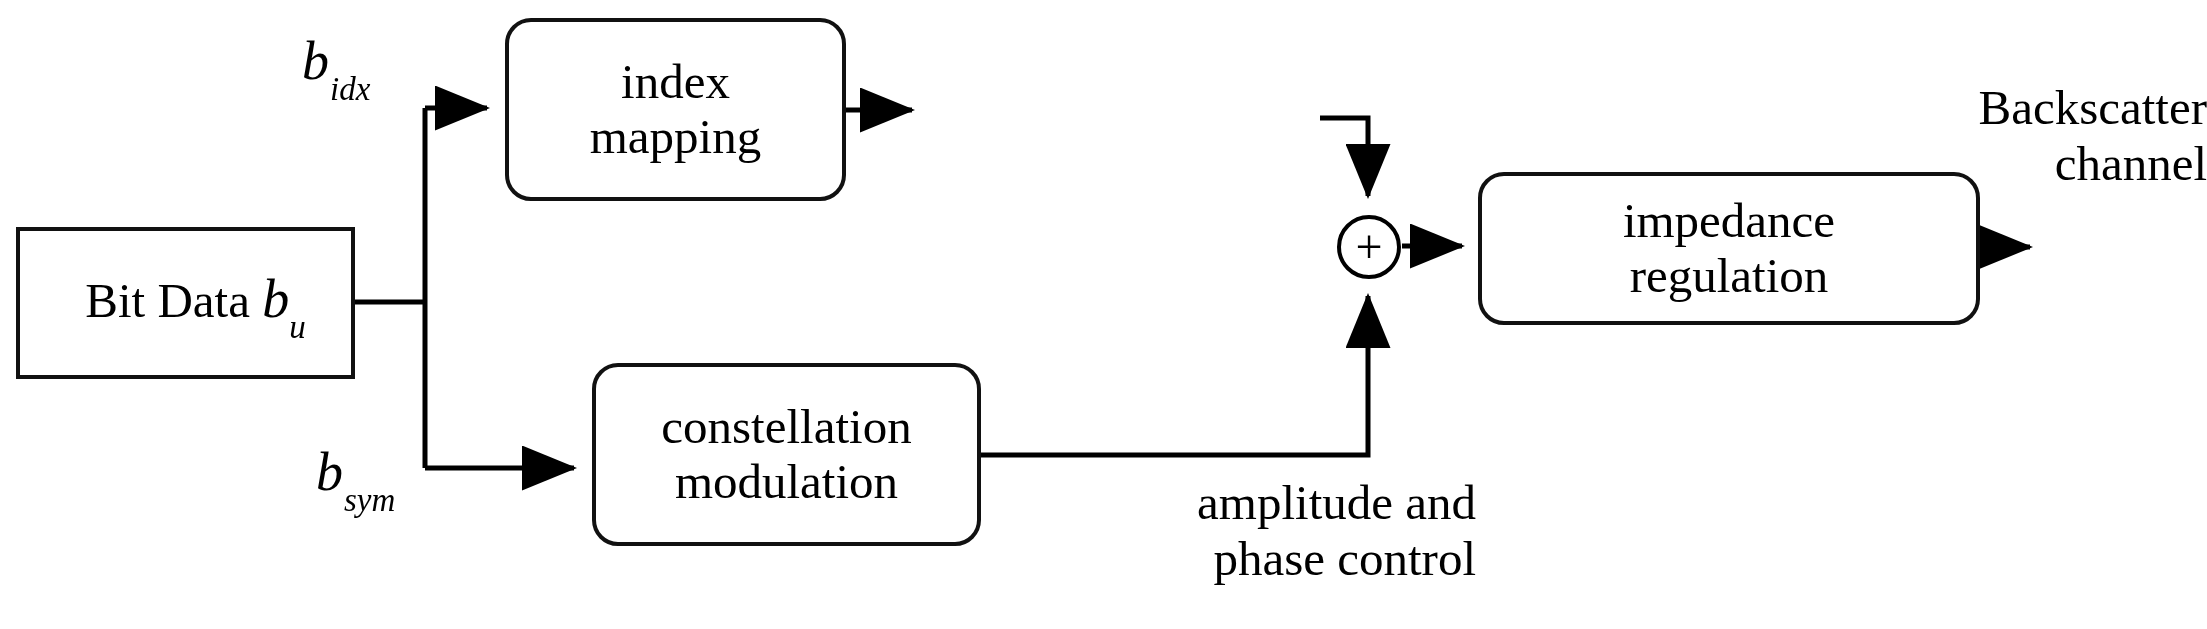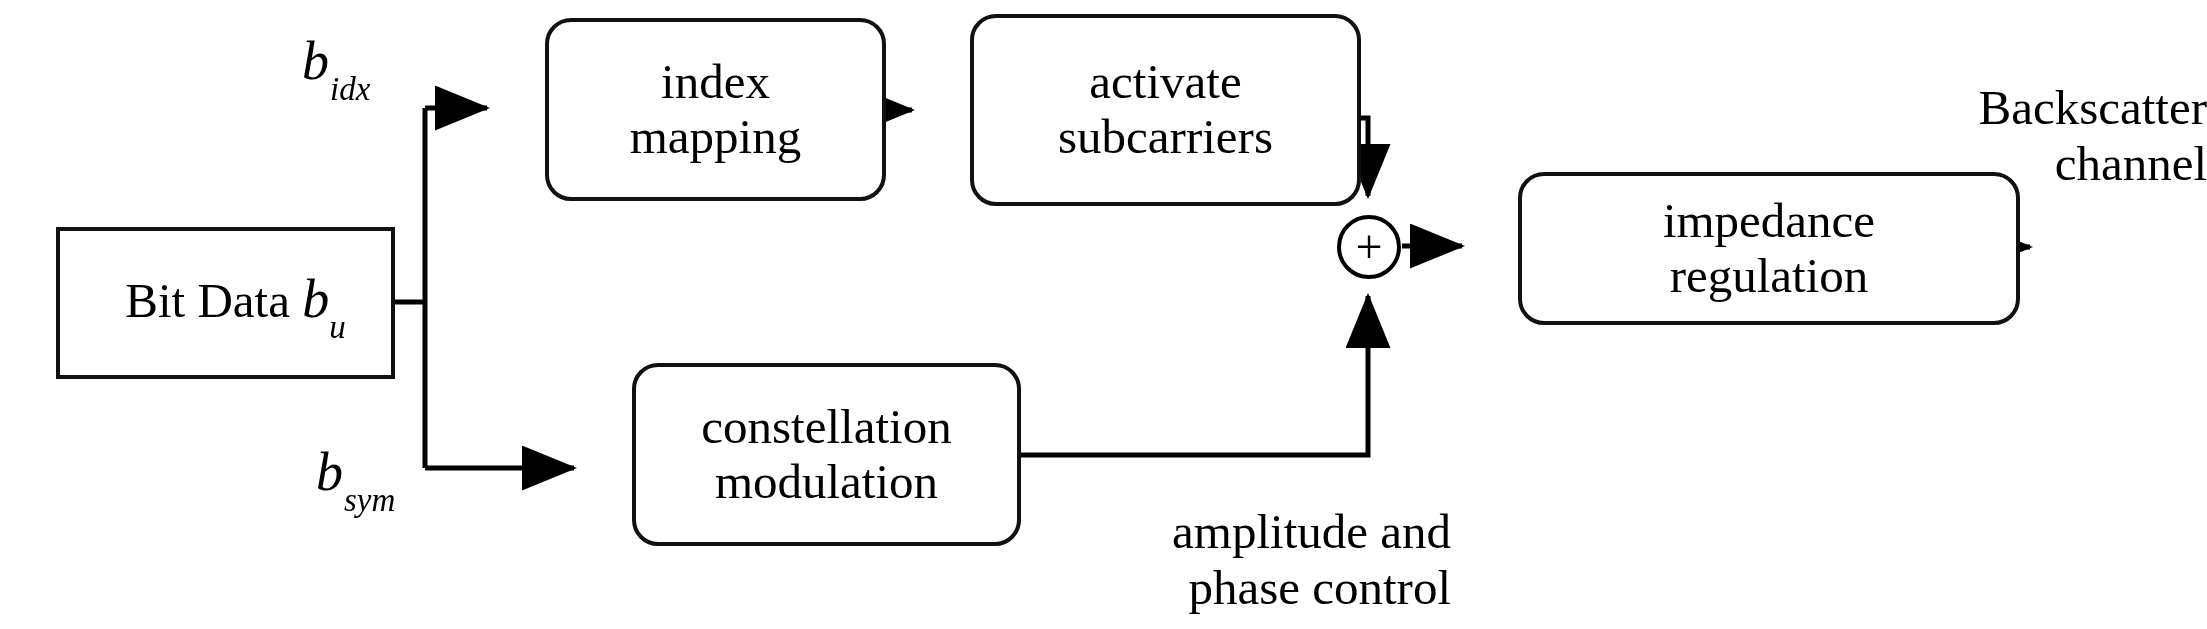--- a/index.html
+++ b/index.html
@@ -36,21 +36,20 @@
     border: 4px solid #111111;
     background: #ffffff;
     display: flex;
     align-items: center;
     justify-content: center;
     text-align: center;
     line-height: 1.12;
     font-family: "Liberation Serif", "DejaVu Serif", serif;
     font-size: 49px;
     color: #000000;
-    margin-left: 40px;
   }
   .blk.rounded { border-radius: 26px; }
   .blk.sharp { border-radius: 0; padding-left: 20px; }
   .blk .lbl { display: block; white-space: pre-line; }
 
   .free-text {
     position: absolute;
     font-family: "Liberation Serif", "DejaVu Serif", serif;
     font-size: 49px;
     line-height: 1.14;
@@ -151,42 +150,38 @@
 
   <div class="blk sharp" style="left:16px; top:227px; width:339px; height:152px;">
     <span class="lbl"><span>Bit Data </span><span class="inline-var"><span>b</span><span class="sub">u</span></span></span>
   </div>
 
   <div class="blk rounded" style="left:505px; top:18px; width:341px; height:183px;">
     <span class="lbl">index
 mapping</span>
   </div>
 
-  <div class="blk rounded" style="left:930px; top:14px; width:391px; height:192px;">
-    <span class="lbl">activate
-subcarriers</span>
-  </div>
 
   <div class="blk rounded" style="left:592px; top:363px; width:389px; height:183px;text-align:center;">
     <span class="lbl">constellation
 modulation</span>
   </div>
 
   <div class="blk rounded" style="left:1478px; top:172px; width:502px; height:153px;">
     <span class="lbl">impedance
 regulation</span>
   </div>
 
   <div class="sum-node" style="left:1337px; top:215px; width:64px; height:64px;">
     <span>+</span>
   </div>
 
   <div class="var-label" style="left:302px; top:30px;font-family:Liberation Serif, serif;"><span>b</span><span class="sub">idx</span></div>
 
   <div class="var-label" style="left:316px; top:441px;"><span>b</span><span class="sub">sym</span></div>
 
-  <div class="free-text" style="left:1101px; top:475px; width:350px;margin-top:29px;">amplitude and
+  <div class="free-text" style="left:1126px; top:475px; width:350px;">amplitude and
 phase control</div>
 
   <div class="free-text" style="left:1913px; top:80px; width:294px;">Backscatter
 channel</div>
 
 </div>
 
 </body></html>

